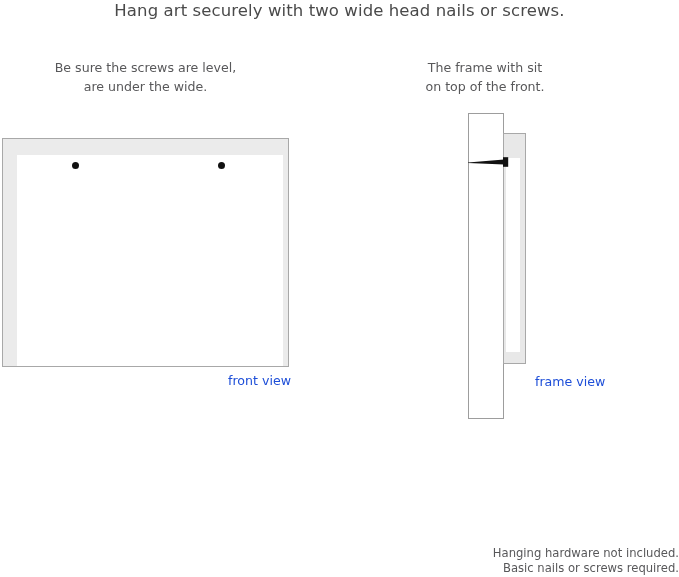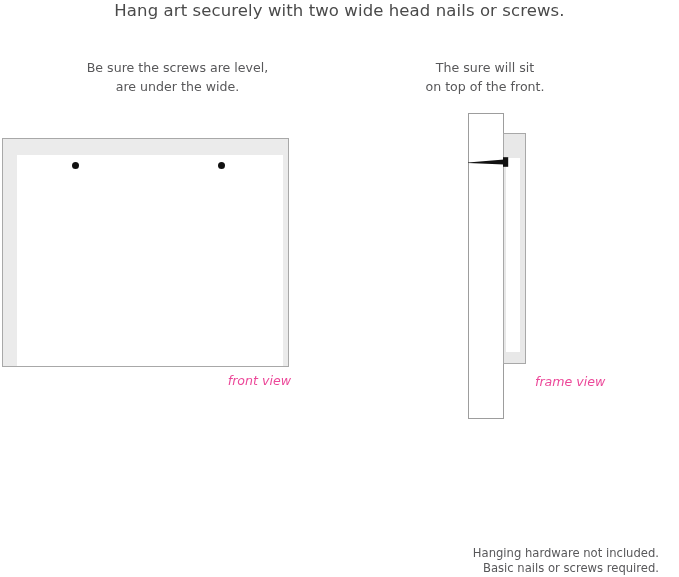--- a/index.html
+++ b/index.html
@@ -44,21 +44,20 @@
     position: absolute;
     font-size: 12.6px;
     line-height: 19px;
     color: #58585a;
     text-align: center;
   }
   .caption-left {
     left: 0px;
     top: 58px;
     width: 291px;
-    padding-left: 32px;
   }
   .caption-right {
     left: 395px;
     top: 58px;
     width: 180px;
   }
   .caption span {
     display: block;
     white-space: nowrap;
   }
@@ -97,23 +96,22 @@
     border-radius: 50%;
     background: #111111;
   }
   .screw-dot.dot-1 { left: 69px; top: 23px; }
   .screw-dot.dot-2 { left: 215px; top: 23px; }
 
   .view-label {
     position: absolute;
     font-size: 12.6px;
     line-height: 16px;
-    color: #ec4899;
-    white-space: nowrap;
-    font-style: italic;
+    color: #1d4ed8;
+    white-space: nowrap;
   }
   .label-front {
     left: 0px;
     top: 243px;
     width: 291px;
     text-align: right;
   }
 
   
   .sideview-group {
@@ -167,21 +165,21 @@
     top: 269px;
     text-align: left;
   }
 
   
   .footer-note {
     position: absolute;
     left: 0px;
     top: 546px;
     width: 679px;
-    padding-right: 20px;
+    padding-right: 0;
     box-sizing: border-box;
     text-align: right;
     font-size: 11.6px;
     line-height: 15px;
     color: #58585a;
   }
   .footer-note span {
     display: block;
     white-space: nowrap;
   }
@@ -192,21 +190,21 @@
 <div class="canvas">
 
   <div class="headline">Hang art securely with two wide head nails or screws.</div>
 
   <div class="caption caption-left">
     <span>Be sure the screws are level,</span>
     <span>are under the wide.</span>
   </div>
 
   <div class="caption caption-right">
-    <span>The sure will sit</span>
+    <span>The frame with sit</span>
     <span>on top of the front.</span>
   </div>
 
   <div class="frontview-group">
     <div class="frame-outer">
       <div class="frame-inner-mat"></div>
       <div class="screw-dot dot-1"></div>
       <div class="screw-dot dot-2"></div>
     </div>
     <div class="view-label label-front">front view</div>

